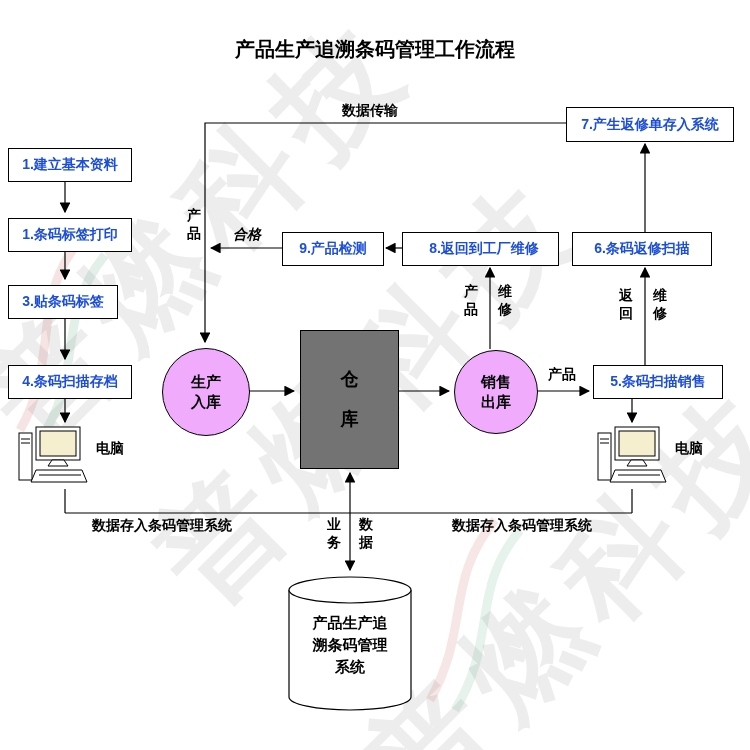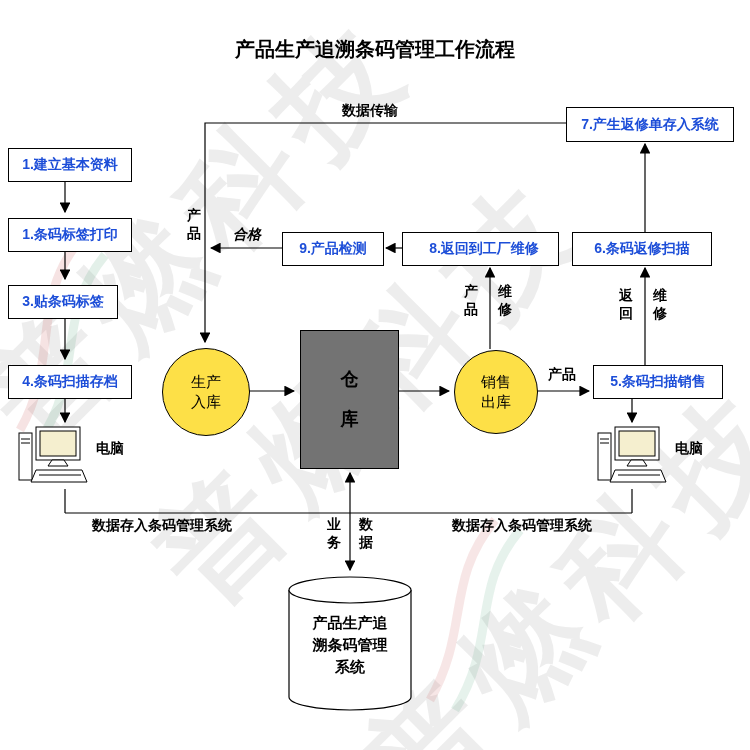--- a/index.html
+++ b/index.html
@@ -5,23 +5,23 @@
   html,body{margin:0;padding:0;}
   body{font-family:"Liberation Sans","DejaVu Sans",sans-serif;background:#fff;}
   #stage{position:relative;width:750px;height:750px;background:#fff;overflow:hidden;}
   .wm{position:absolute;font-weight:bold;font-size:118px;letter-spacing:16px;
       color:rgba(135,135,135,0.15);white-space:nowrap;transform:rotate(-45deg);
       transform-origin:left center;z-index:0;pointer-events:none;}
   #lines{position:absolute;left:0;top:0;z-index:1;}
   .box{position:absolute;background:#fff;border:1px solid #000;display:flex;
        align-items:center;justify-content:center;font-size:14px;font-weight:bold;
        color:#1d4ed8;z-index:2;text-align:center;}
-  .circle{position:absolute;background:#fde047;border:1px solid #000;border-radius:50%;
+  .circle{position:absolute;background:#f0abfc;border:1px solid #000;border-radius:50%;
        display:flex;align-items:center;justify-content:center;font-size:15px;
-       font-weight:normal;z-index:2;text-align:center;}
+       font-weight:bold;z-index:2;text-align:center;}
   .circle .inner{width:34px;word-break:break-all;line-height:1.35;}
   .wh{position:absolute;background:#737373;border:1px solid #000;display:flex;
       align-items:center;justify-content:center;z-index:2;}
   .wh .inner{width:20px;word-break:break-all;font-size:18px;font-weight:bold;line-height:2.2;text-align:center;}
   .lbl{position:absolute;font-size:14px;font-weight:bold;color:#000;z-index:3;white-space:nowrap;}
   .vlbl{position:absolute;font-size:14px;font-weight:bold;color:#000;z-index:3;
         width:16px;word-break:break-all;line-height:1.25;text-align:center;}
   .cyl-text{position:absolute;left:310px;top:612px;width:80px;word-break:break-all;
         text-align:center;font-size:15px;font-weight:bold;line-height:1.45;z-index:3;}
   #title{position:absolute;left:0;top:36px;width:750px;text-align:center;

